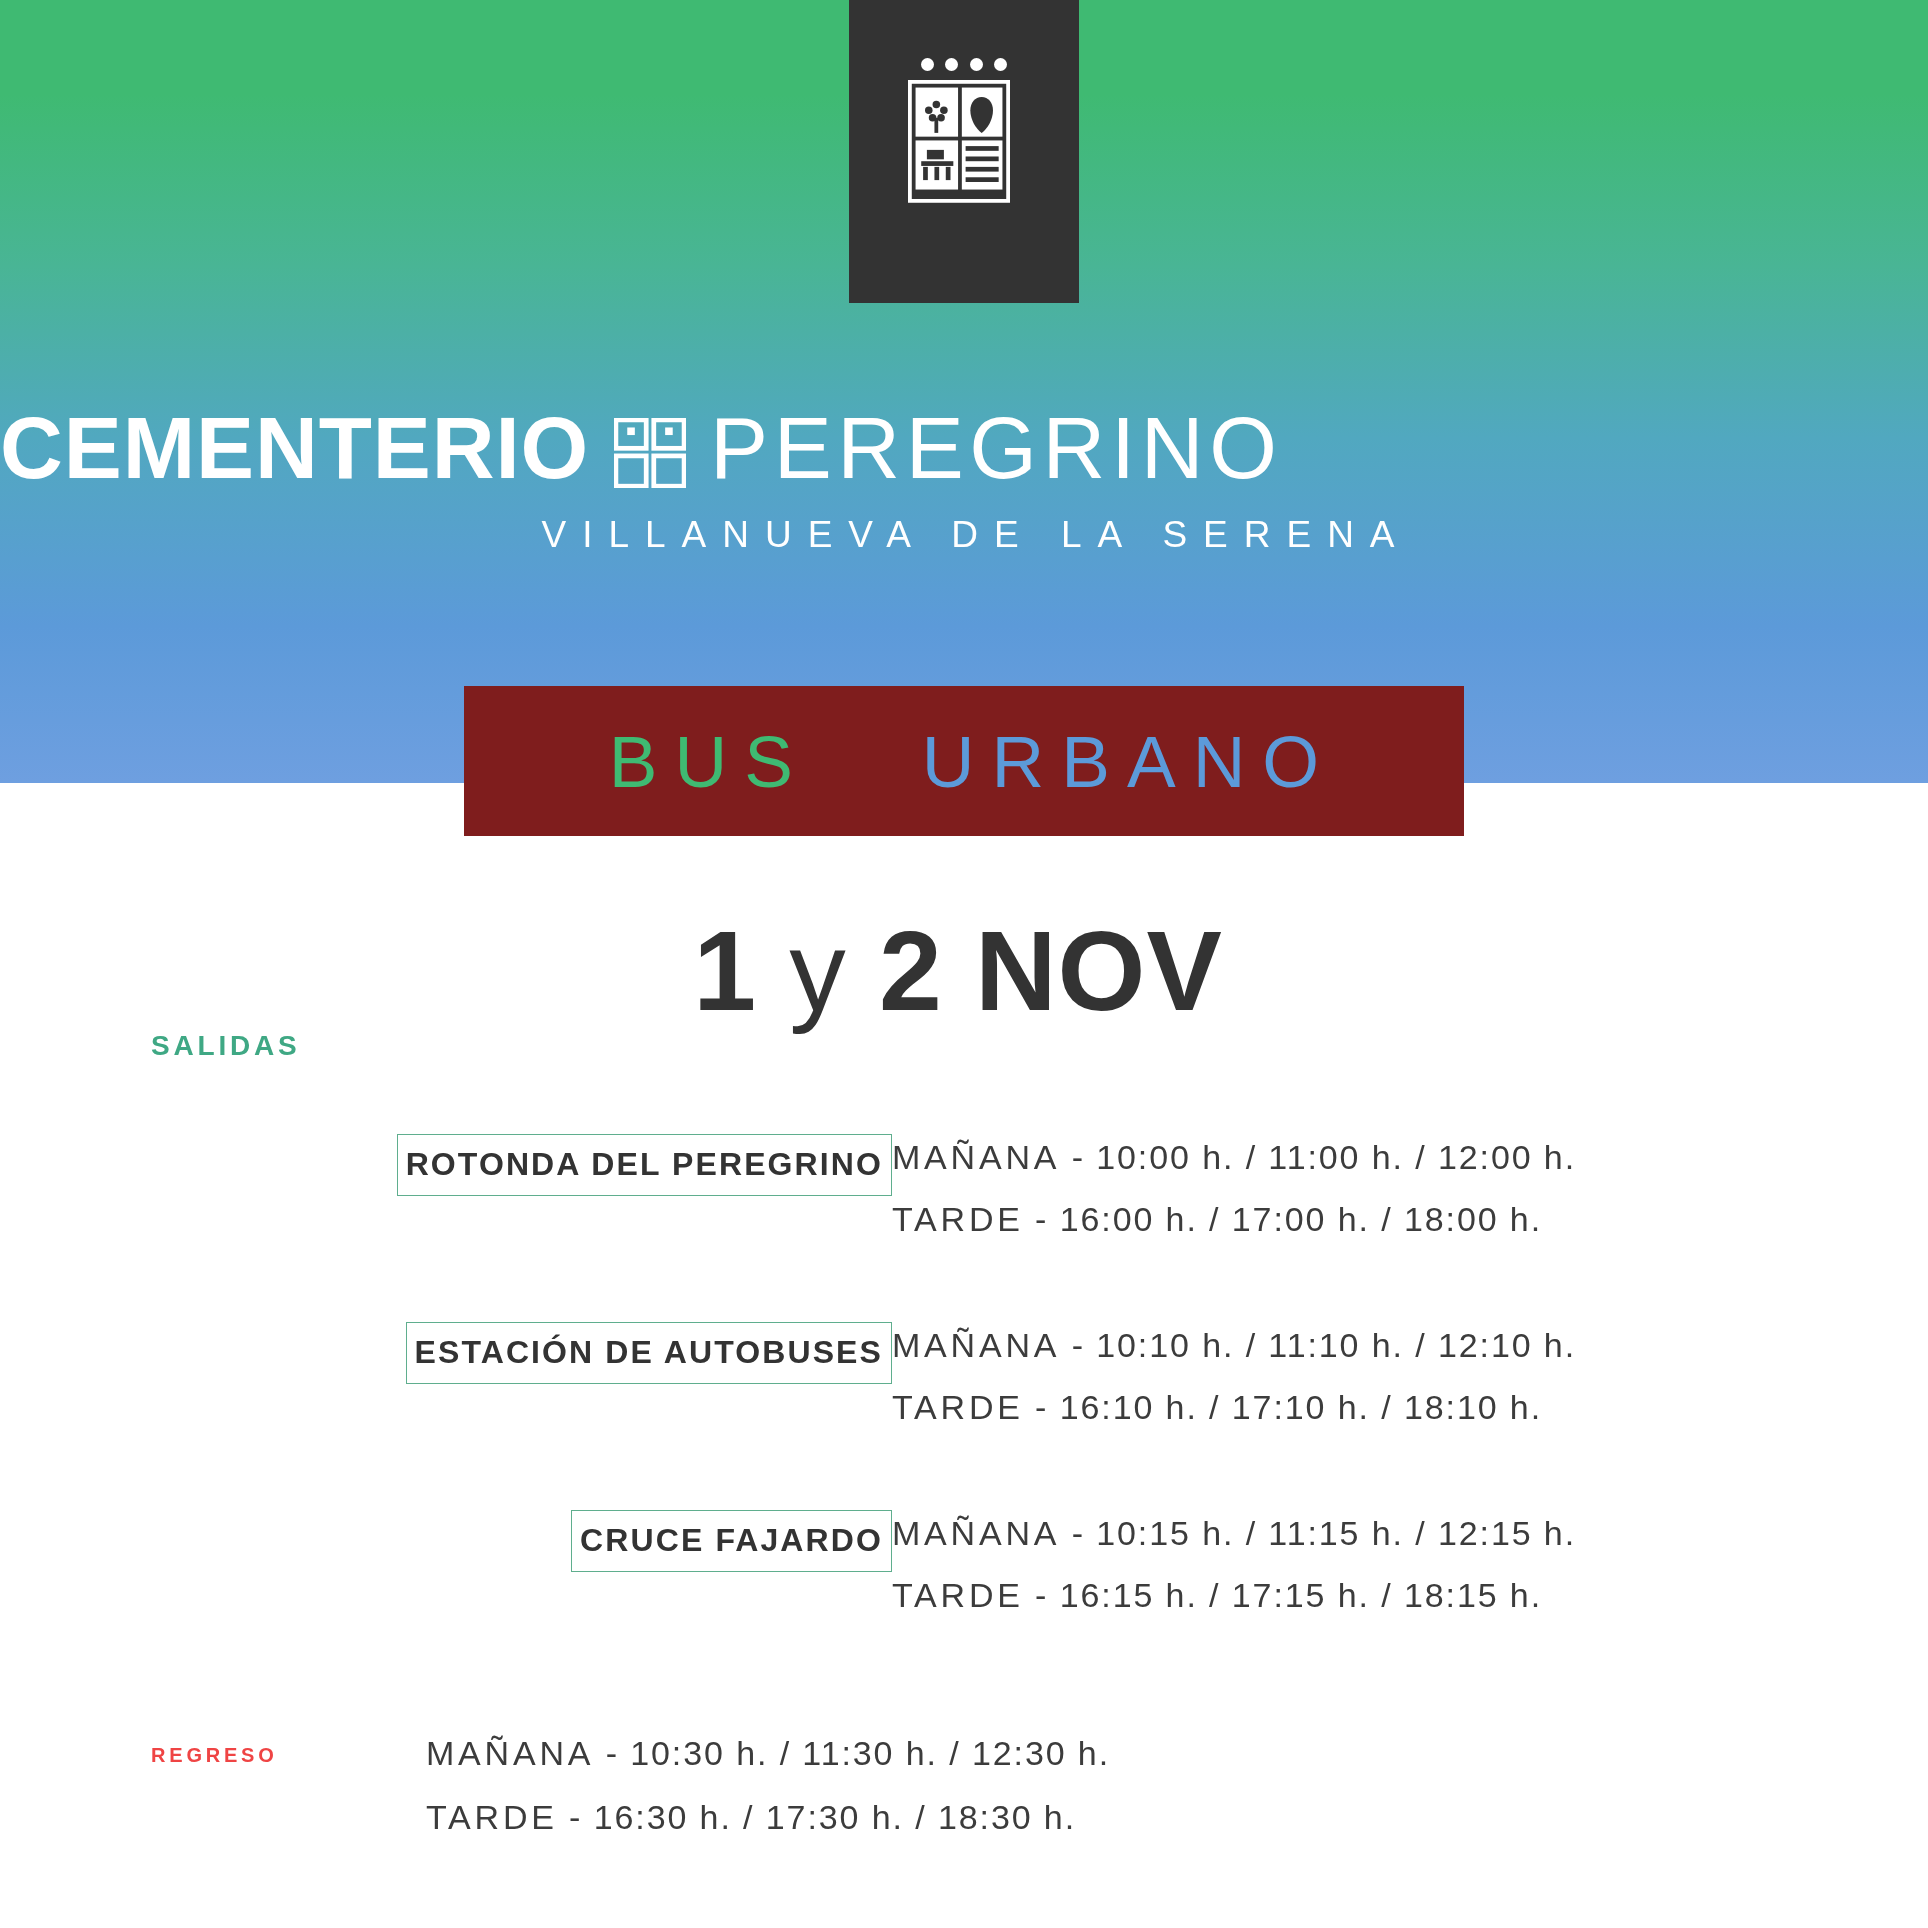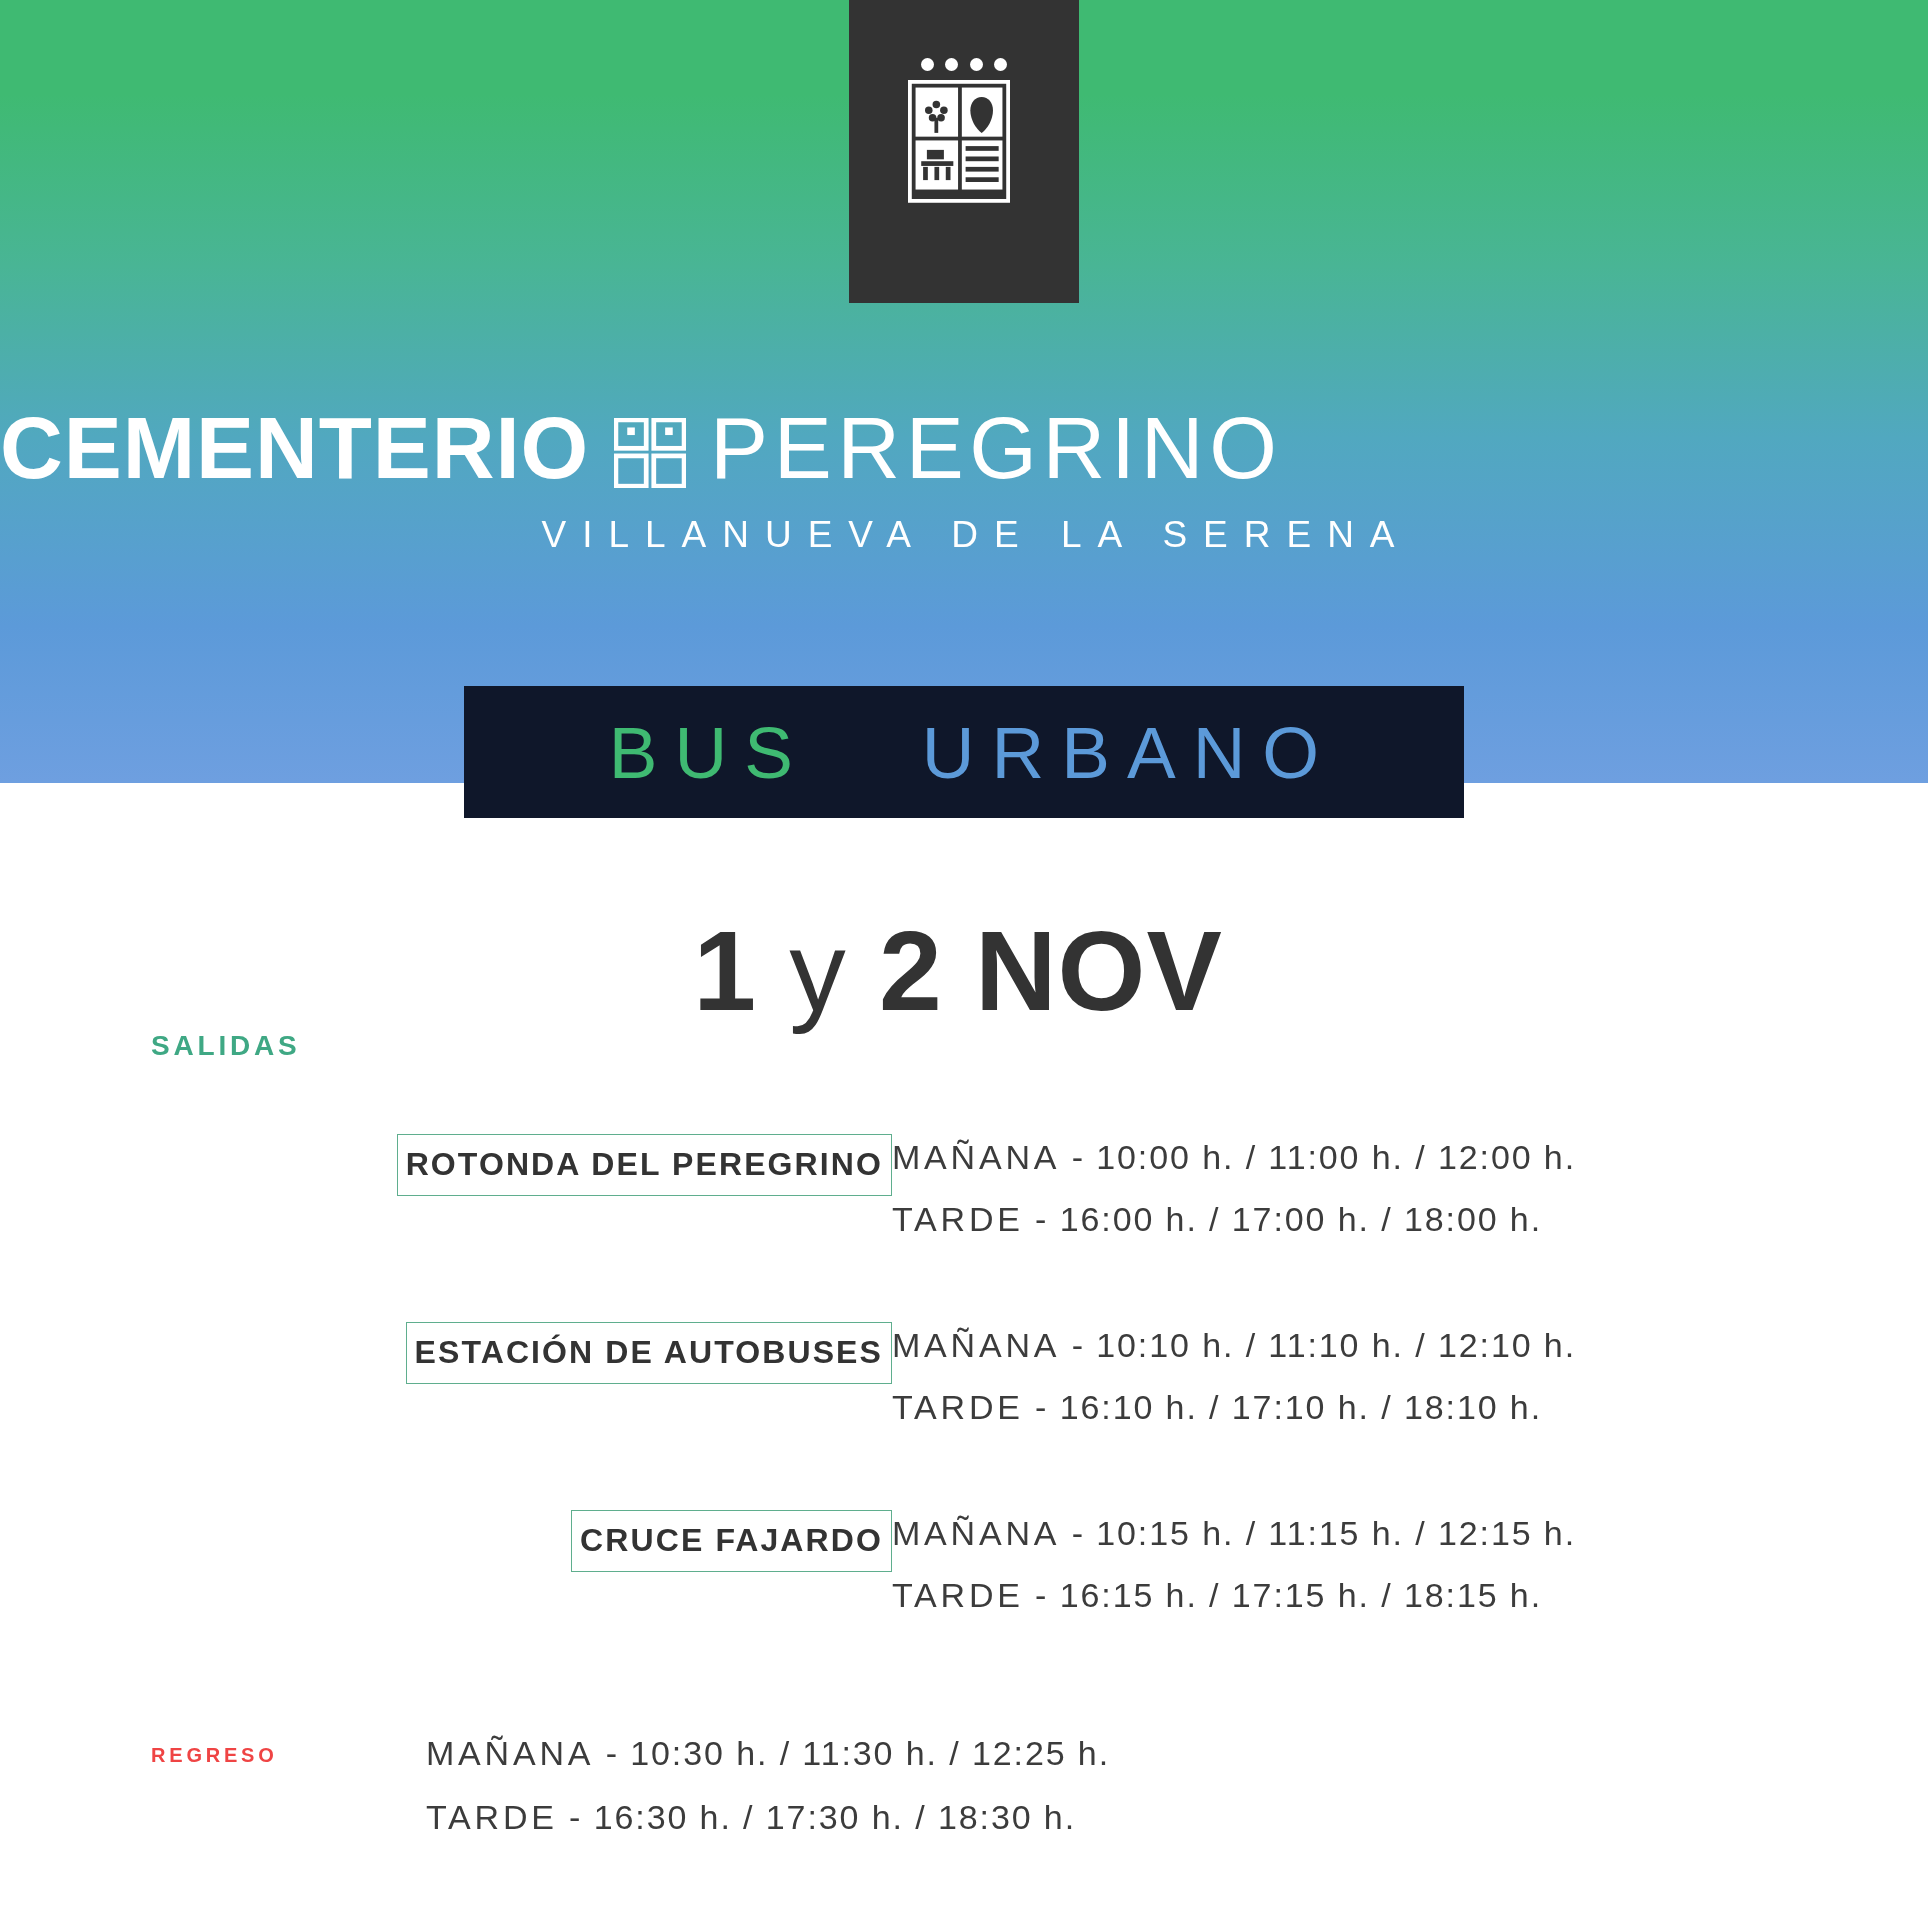--- a/index.html
+++ b/index.html
@@ -105,22 +105,22 @@
     padding-left: 24px;
   }
 
   
   .plaque {
     position: absolute;
     top: 686px;
     left: 50%;
     transform: translateX(-50%);
     width: 1000px;
-    height: 132px;
-    background: #0f172a;
+    height: 150px;
+    background: #7f1d1d;
     display: flex;
     align-items: center;
     justify-content: center;
   }
   .plaque-text {
     font-size: 73px;
     font-weight: 500;
     letter-spacing: 17px;
     padding-left: 17px;
     white-space: nowrap;
@@ -388,21 +388,21 @@
   </div>
 
 </div>
 
 <div class="label-regreso">REGRESO</div>
 
 <div class="regreso-times">
   <div class="time-line">
     <span class="per">MAÑANA</span>
     <span class="sep">-</span>
-    <span>10:30 h.  /  11:30 h.  /  12:25 h.</span>
+    <span>10:30 h.  /  11:30 h.  /  12:30 h.</span>
   </div>
   <div class="time-line">
     <span class="per">TARDE</span>
     <span class="sep">-</span>
     <span>16:30 h.  /  17:30 h.  /  18:30 h.</span>
   </div>
 </div>
 
 
 </body></html>

